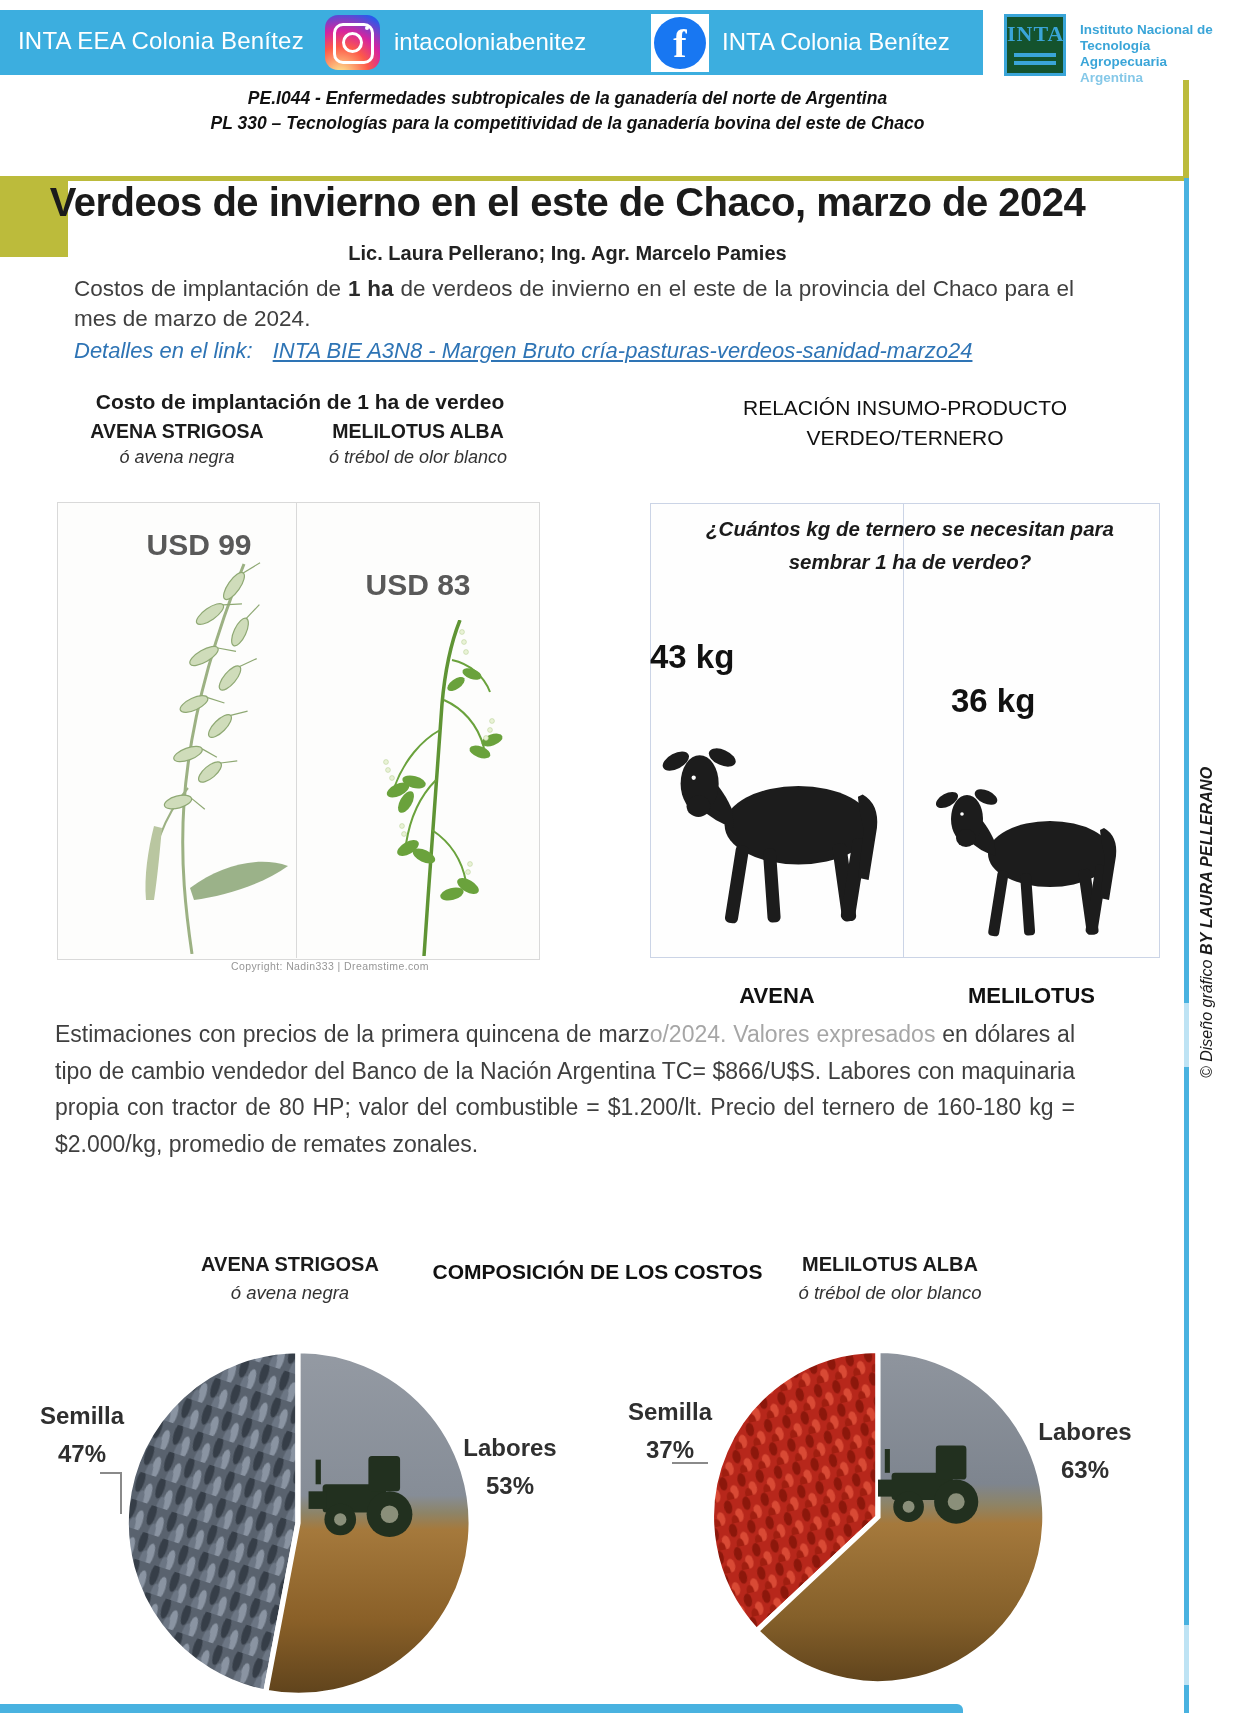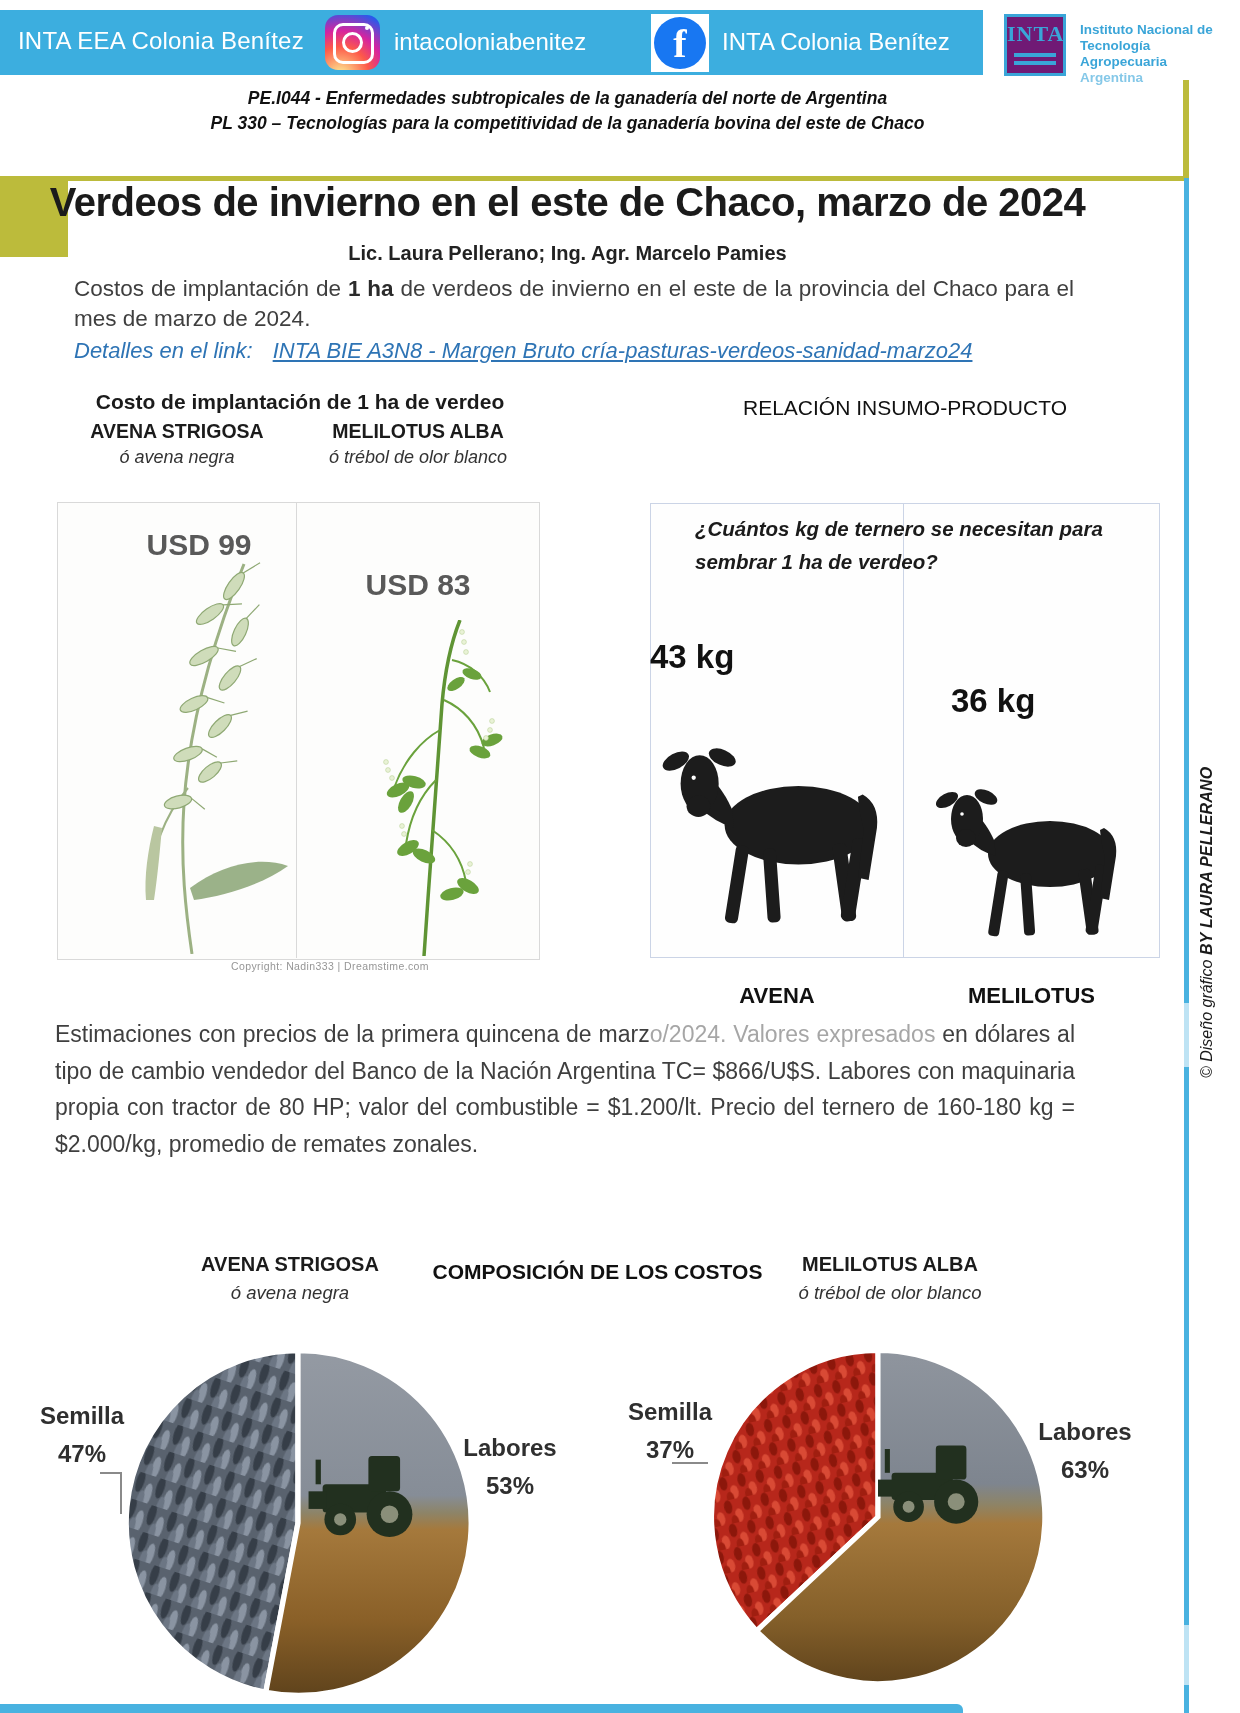--- a/index.html
+++ b/index.html
@@ -16,21 +16,21 @@
   .ig-frame{position:absolute;left:8px;top:8px;width:35px;height:35px;border:3px solid #fff;border-radius:10px;}
   .ig-lens{position:absolute;left:17px;top:17px;width:15px;height:15px;border:3px solid #fff;border-radius:50%;}
   .ig-dot{position:absolute;right:11px;top:11px;width:4px;height:4px;background:#fff;border-radius:50%;}
   .ig-handle{left:394px;top:18px;font-size:24px;color:#ffffff;}
   .fb-icon{left:651px;top:4px;width:58px;height:58px;background:#ffffff;}
   .fb-circle{position:absolute;left:3px;top:3px;width:52px;height:52px;border-radius:50%;background:#1877F2;
     display:flex;align-items:center;justify-content:center;font-weight:bold;font-size:40px;color:#fff;
     font-family:"Liberation Serif", serif;}
   .fb-label{left:722px;top:18px;font-size:24px;color:#ffffff;}
   
-  .logo-mark{left:1004px;top:14px;width:62px;height:62px;border:3px solid #3AA5D8;background:#701a75;box-sizing:border-box;}
+  .logo-mark{left:1004px;top:14px;width:62px;height:62px;border:3px solid #3AA5D8;background:#14532d;box-sizing:border-box;}
   .logo-word{position:absolute;left:0;top:4px;width:100%;text-align:center;font-weight:800;font-size:22px;color:#3AA5D8;
     letter-spacing:1px;font-family:"Liberation Serif", serif;}
   .logo-bar{position:absolute;left:7px;width:42px;height:4px;background:#3AA5D8;}
   .logo-text{left:1080px;top:22px;font-size:13.5px;line-height:16px;font-weight:bold;color:#3AA5D8;}
   .logo-country{color:#85C8E8;font-weight:bold;}
   
   .project{left:0;top:86px;width:1135px;text-align:center;font-style:italic;font-weight:bold;
     font-size:17.5px;line-height:25px;color:#111;}
   
   .olive-rule-h{left:60px;top:176px;width:1125px;height:5px;background:#BCBB3B;}
@@ -53,21 +53,21 @@
   .cost-heading{left:60px;top:390px;width:480px;text-align:center;font-size:21px;font-weight:600;color:#1b1b1b;}
   .colhead{text-align:center;font-size:19.5px;font-weight:600;color:#1b1b1b;}
   .colalias{text-align:center;font-size:18px;font-style:italic;color:#333;font-weight:400;}
   .cost-box{left:57px;top:502px;width:481px;height:456px;border:1px solid #D9D9D9;background:#fdfdfc;}
   .cost-divider{left:296px;top:502px;width:1px;height:456px;background:#D9D9D9;}
   .usd{font-size:30px;font-weight:bold;color:#595959;text-align:center;}
   .copyright{left:180px;top:960px;width:300px;text-align:center;font-size:10.5px;color:#969696;letter-spacing:.4px;}
   
   .ratio-heading{left:650px;top:393px;width:510px;text-align:center;font-size:21px;line-height:30px;color:#111;}
   .calf-box{border:1px solid #CBD4E6;background:#fefefe;box-sizing:border-box;}
-  .question{left:695px;top:512px;width:430px;text-align:left;font-size:20.5px;line-height:33px;
+  .question{left:695px;top:512px;width:430px;text-align:center;font-size:20.5px;line-height:33px;
     font-style:italic;font-weight:600;color:#1b1b1b;}
   .kg{font-size:33px;font-weight:800;color:#111;text-align:left;}
   .species-label{font-size:22px;font-weight:bold;color:#111;text-align:center;}
   
   .credit{left:1198px;top:1078px;transform:rotate(-90deg);transform-origin:0 0;white-space:nowrap;
     font-size:16px;font-style:italic;color:#1a1a1a;}
   .credit b{letter-spacing:.2px;}
   
   .notes{left:55px;top:1016px;width:1020px;font-size:23px;line-height:36.5px;color:#3F3F3F;text-align:justify;}
   .notes .gray{color:#A6A6A6;}
@@ -225,20 +225,21 @@
     <circle cx="130" cy="12" r="2.4"></circle>
       <circle cx="132" cy="22" r="2.4"></circle>
       <circle cx="134" cy="32" r="2.4"></circle>
   </g>
 </svg>
 
 <div class="abs copyright">Copyright: Nadin333 | Dreamstime.com</div>
 
 <div class="abs ratio-heading">
   <div>RELACIÓN INSUMO-PRODUCTO</div>
+  <div>VERDEO/TERNERO</div>
 </div>
 <div class="abs calf-box" style="left:650px;top:503px;width:254px;height:455px;"></div>
 <div class="abs calf-box" style="left:903px;top:503px;width:257px;height:455px;"></div>
 <div class="abs question">¿Cuántos kg de ternero se necesitan para sembrar 1 ha de verdeo?</div>
 <div class="abs kg" style="left:650px;top:638px;width:254px;">43 kg</div>
 <div class="abs kg" style="left:951px;top:682px;width:257px;">36 kg</div>
 
 <svg class="abs" style="left:658px;top:728px;" width="238" height="228" viewBox="0 0 200 180">
   <g fill="#1c1c1c">
     <ellipse cx="118" cy="76" rx="62" ry="33"></ellipse>

